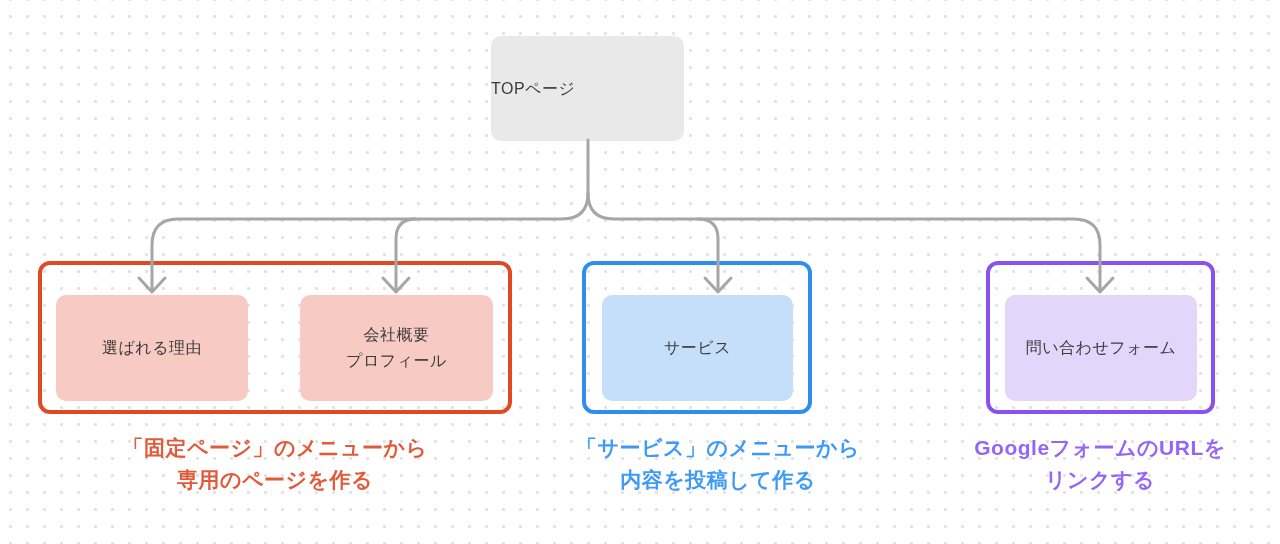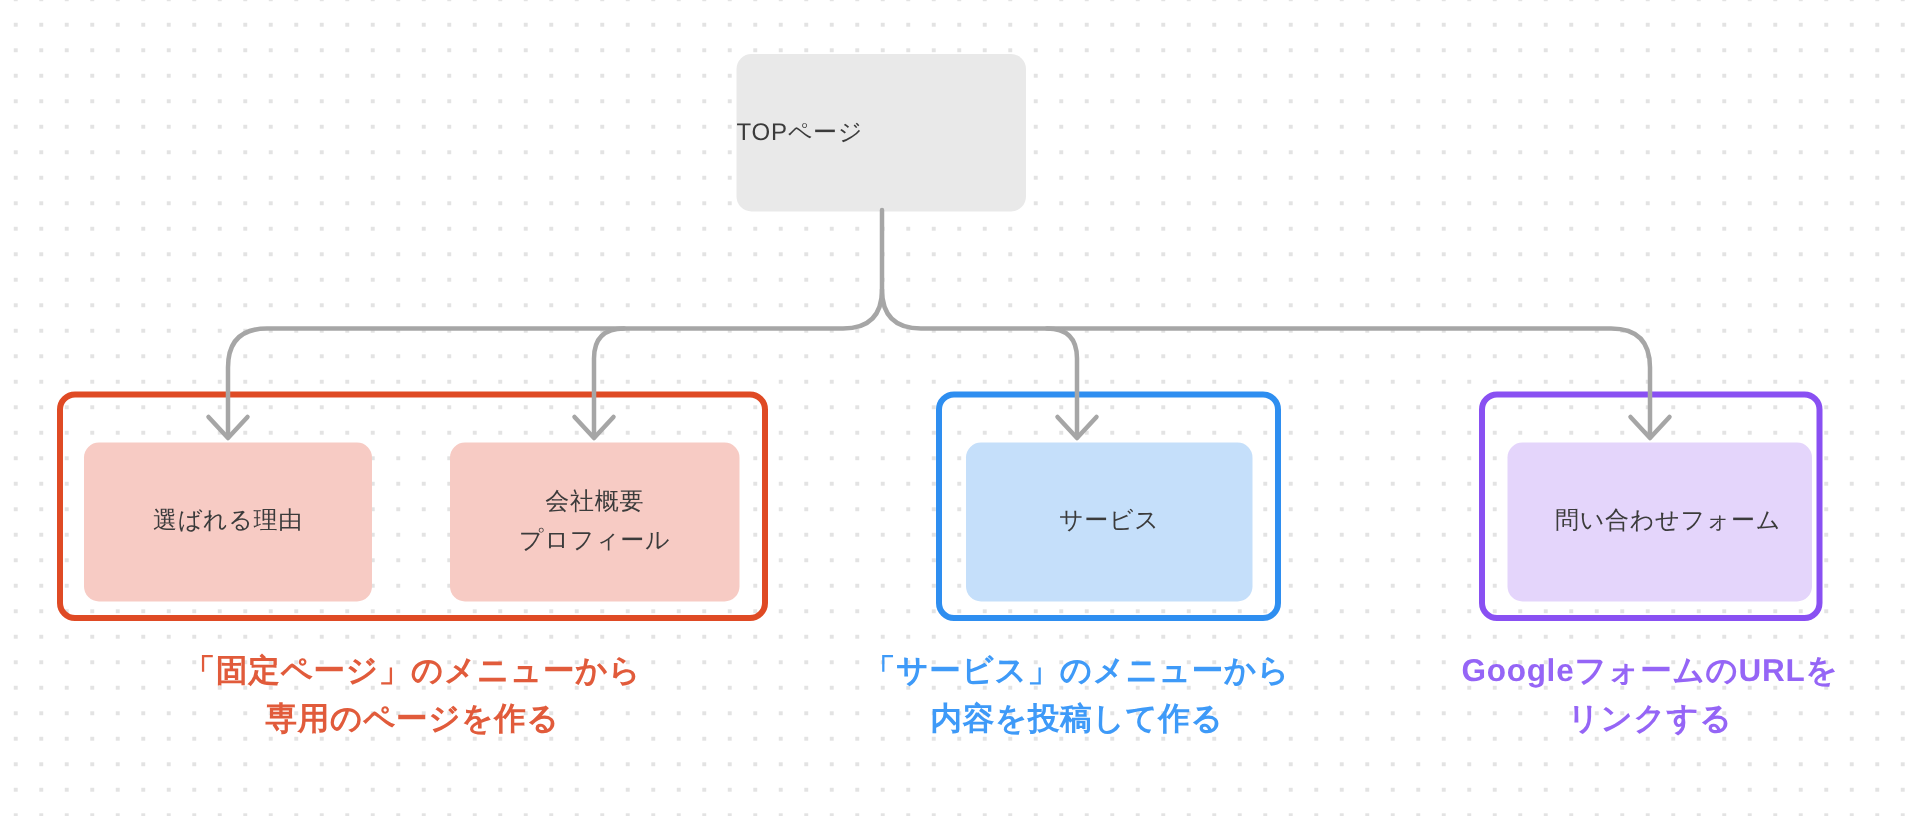--- a/index.html
+++ b/index.html
@@ -56,38 +56,38 @@
     position: absolute;
     top: 261px;
     height: 153px;
     border-radius: 12px;
     border: 4px solid;
     box-sizing: border-box;
     background: transparent;
     z-index: 1;
   }
   .group-1 { left: 38px;  width: 474px; border-color: #df4a24; }
-  .group-2 { left: 624px; width: 230px; border-color: #2e8ef0; }
+  .group-2 { left: 582px; width: 230px; border-color: #2e8ef0; }
   .group-3 { left: 986px; width: 229px; border-color: #8950f2; }
   .leaf {
     position: absolute;
     top: 30px;
     height: 106px;
     border-radius: 10px;
     display: flex;
     align-items: center;
     justify-content: center;
   }
   .group-1 .leaf { background: #f7cbc4; }
   .group-2 .leaf { background: #c5dffa; }
   .group-3 .leaf { background: #e4d5fb; }
   .leaf-1a { left: 14px;  width: 192px; }
   .leaf-1b { left: 258px; width: 193px; }
   .leaf-2a { left: 16px;  width: 191px; }
-  .leaf-3a { left: 15px;  width: 192px; padding-left: 11px; }
+  .leaf-3a { left: 15px;  width: 192px; }
   .caption {
     position: absolute;
     top: 432px;
     width: 520px;
     text-align: center;
     font-size: 21px;
     font-weight: 700;
     line-height: 32px;
     white-space: pre-line;
     z-index: 2;

